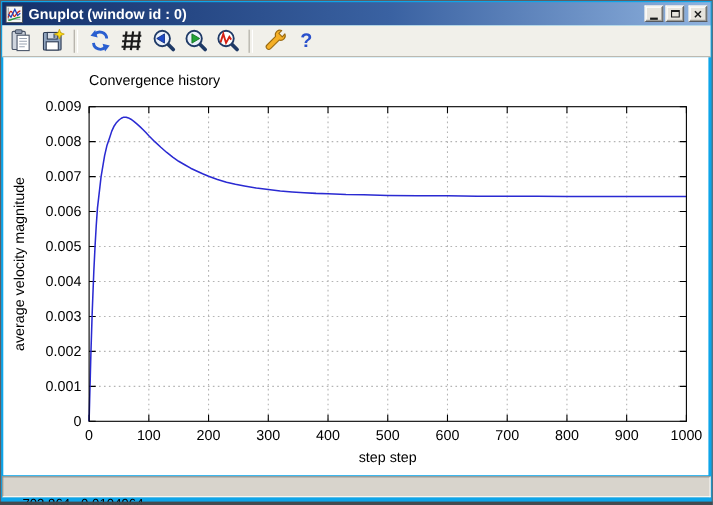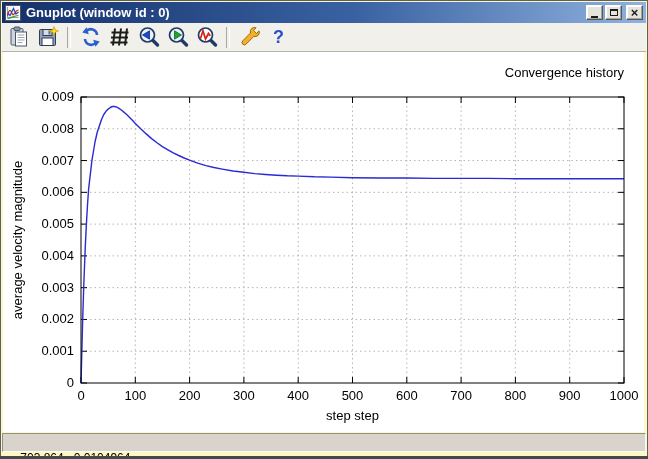--- a/index.html
+++ b/index.html
@@ -1,19 +1,19 @@
 <!DOCTYPE html>
 <html><head>
 <meta charset="utf-8">
 <style>
   html,body{margin:0;padding:0;background:#808080;}
   .window{
     position:relative;width:648px;height:459px;overflow:hidden;
     font-family:"Liberation Sans",sans-serif;
-    background:#fef9c3;
+    background:#0ea5e9;
     box-shadow: inset 0 0 0 1px #5a6066;
   }
   .window-border-bottom{position:absolute;left:0;right:0;bottom:0;height:3px;background:#45494d;}
   
   .titlebar{
     position:absolute;left:2px;top:2px;right:2px;height:21px;
     background:linear-gradient(to right,#14306a 0%,#3a62a2 55%,#8fb2de 100%);
     display:flex;align-items:center;padding:0 3px;box-sizing:border-box;
   }
   .titlebar .app-icon{width:16px;height:16px;margin-right:5px;flex:0 0 auto;}
@@ -34,21 +34,21 @@
   .toolbar{
     position:absolute;left:2px;top:23px;right:2px;height:29px;
     background:#f1f0ea;border-bottom:1px solid #b6b3aa;box-sizing:border-box;
     display:flex;align-items:center;padding-left:4px;gap:4px;
   }
   .tbtn{width:25px;height:25px;display:flex;align-items:center;justify-content:center;}
   .tsep{width:2px;height:21px;border-left:1px solid #aaa79e;border-right:1px solid #ffffff;margin:0 3px;}
   .help-glyph{font-size:18px;font-weight:bold;color:#2a50cc;}
   
   .canvas{position:absolute;left:3px;top:52px;width:641px;height:380px;background:#ffffff;}
-  .plot-title{position:absolute;left:78px;top:13px;width:543px;text-align:right;font-size:13px;color:#000;}
+  .plot-title{position:absolute;left:78px;top:13px;width:543px;text-align:left;font-size:13px;color:#000;}
   .plot-xlabel{position:absolute;left:78px;top:356px;width:543px;text-align:center;font-size:13px;color:#000;}
   .plot-ylabel{
     position:absolute;left:14px;top:188px;transform:translate(-50%,-50%) rotate(-90deg);
     white-space:nowrap;font-size:13px;color:#000;
   }
   .plot-svg{position:absolute;left:0;top:0;}
   
   .statusbar{
     position:absolute;left:2px;right:2px;bottom:7px;height:19px;
     background:#d8d4cc;border:1px solid;border-color:#928f87 #fbfaf7 #fbfaf7 #928f87;

